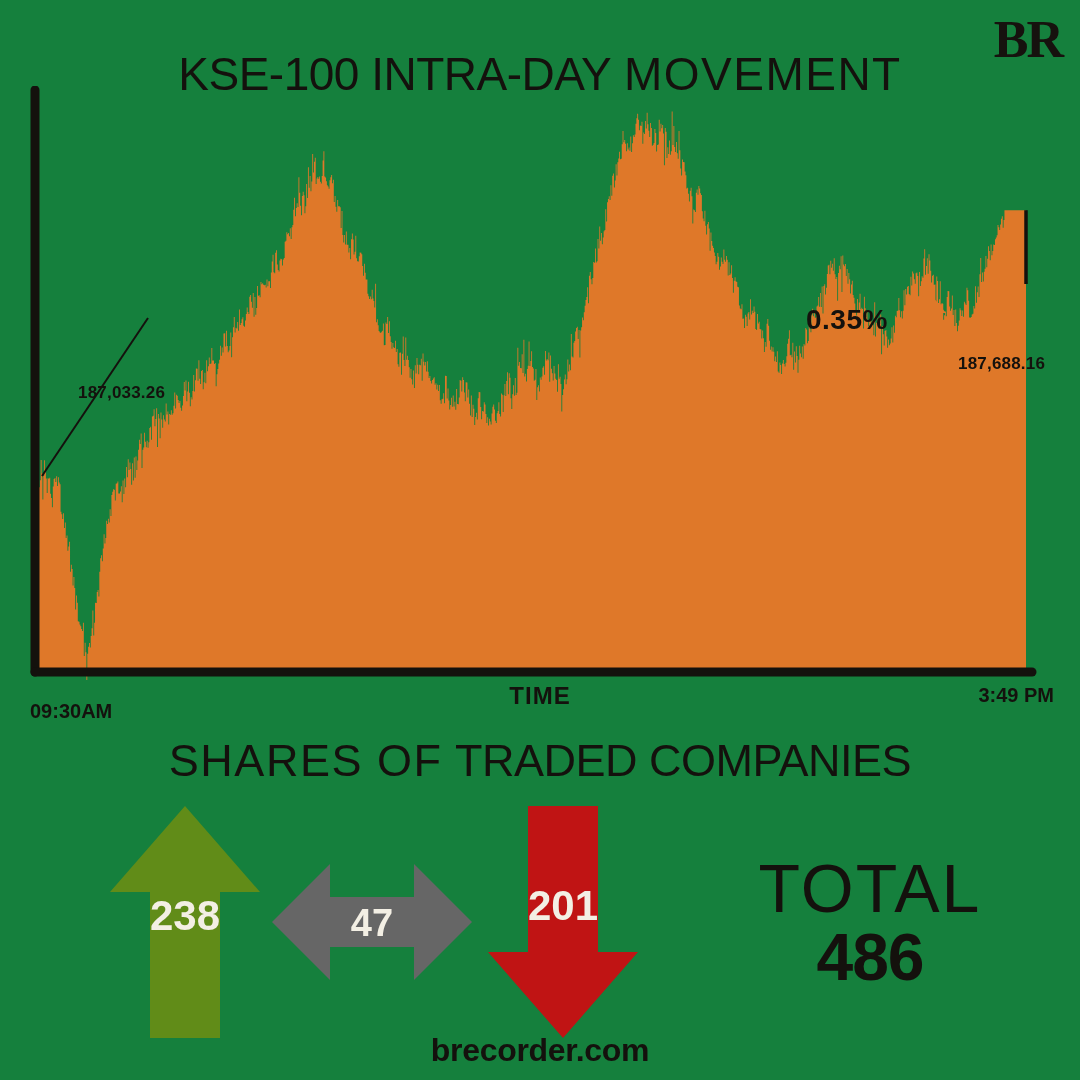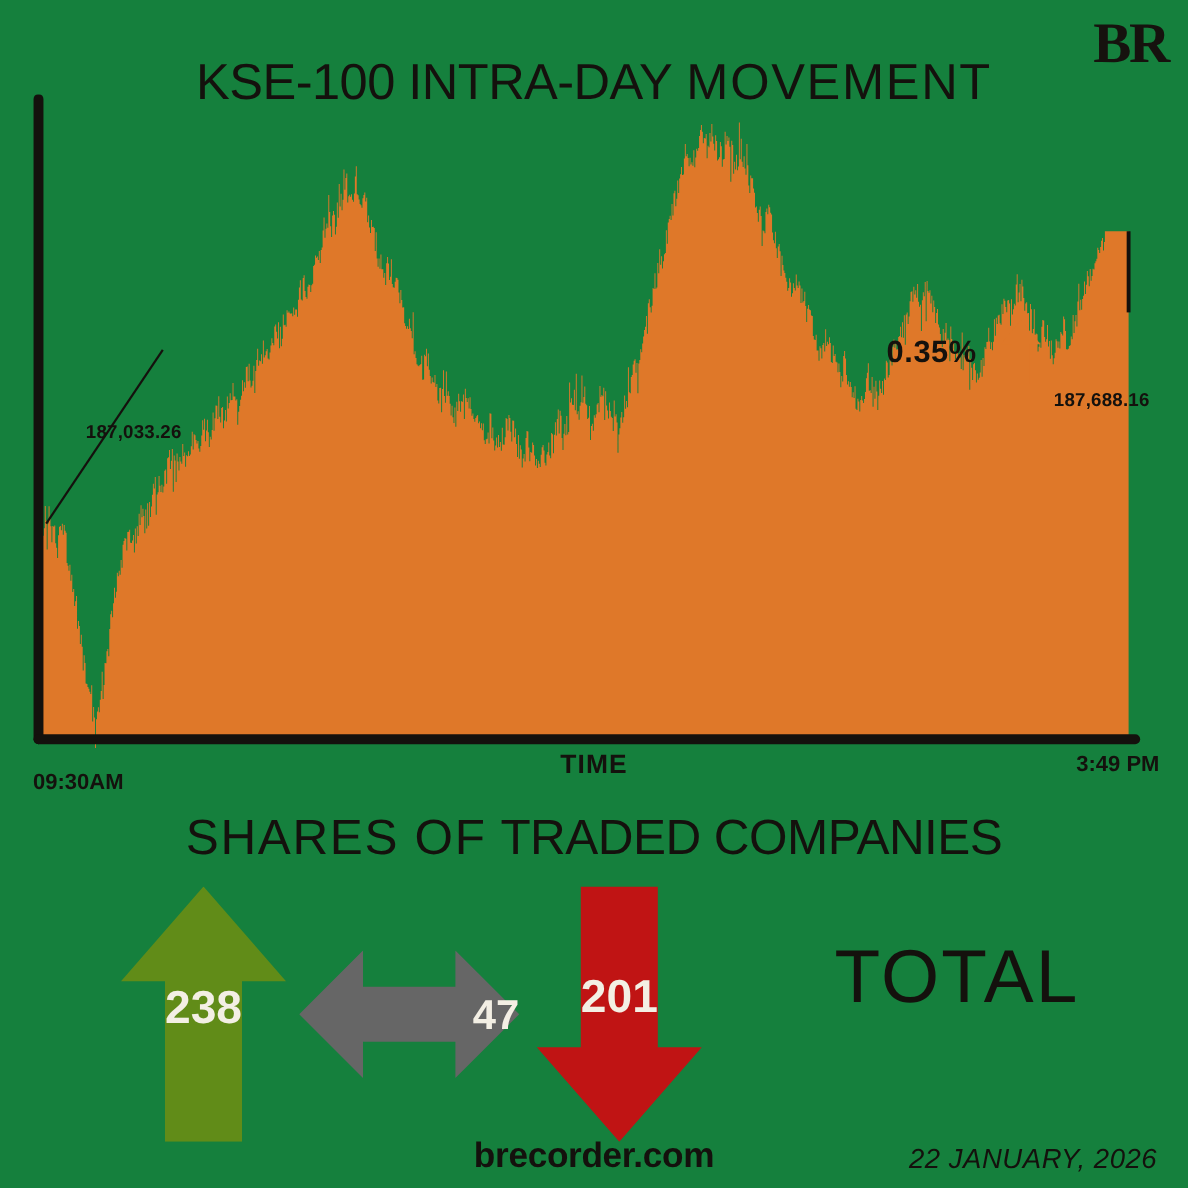--- a/index.html
+++ b/index.html
@@ -131,21 +131,21 @@
   .arrow-item svg { display:block; }
 
   .arrow-label {
     position:absolute;
     font-weight:700;
     color:#F3EFE4;
     white-space:nowrap;
     text-align:center;
   }
   .lbl-up   { left:0; right:0; top:86px;  font-size:42px; }
-  .lbl-flat { left:0; right:0; top:38px;  font-size:38px;text-align:right; }
+  .lbl-flat { left:0; right:0; top:38px;  font-size:38px; }
   .lbl-down { left:0; right:0; top:76px;  font-size:42px; }
 
   
   .total-block {
     position:absolute;
     left:700px; top:854px;
     width:340px;
     text-align:center;
   }
   .total-label {
@@ -247,18 +247,18 @@
       <svg width="150" height="232" viewBox="0 0 150 232">
         <polygon points="40,0 110,0 110,146 150,146 75,232 0,146 40,146" fill="#C01414"></polygon>
       </svg>
       <div class="arrow-label lbl-down">201</div>
     </div>
 
   </div>
 
   <div class="total-block">
     <div class="total-label">TOTAL</div>
+    <div class="total-value">486</div>
   </div>
 
   <div class="site-url">brecorder.com</div>
-  <div class="footer-date">22 JANUARY, 2026</div>
 
 </div>
 
 </body></html>

